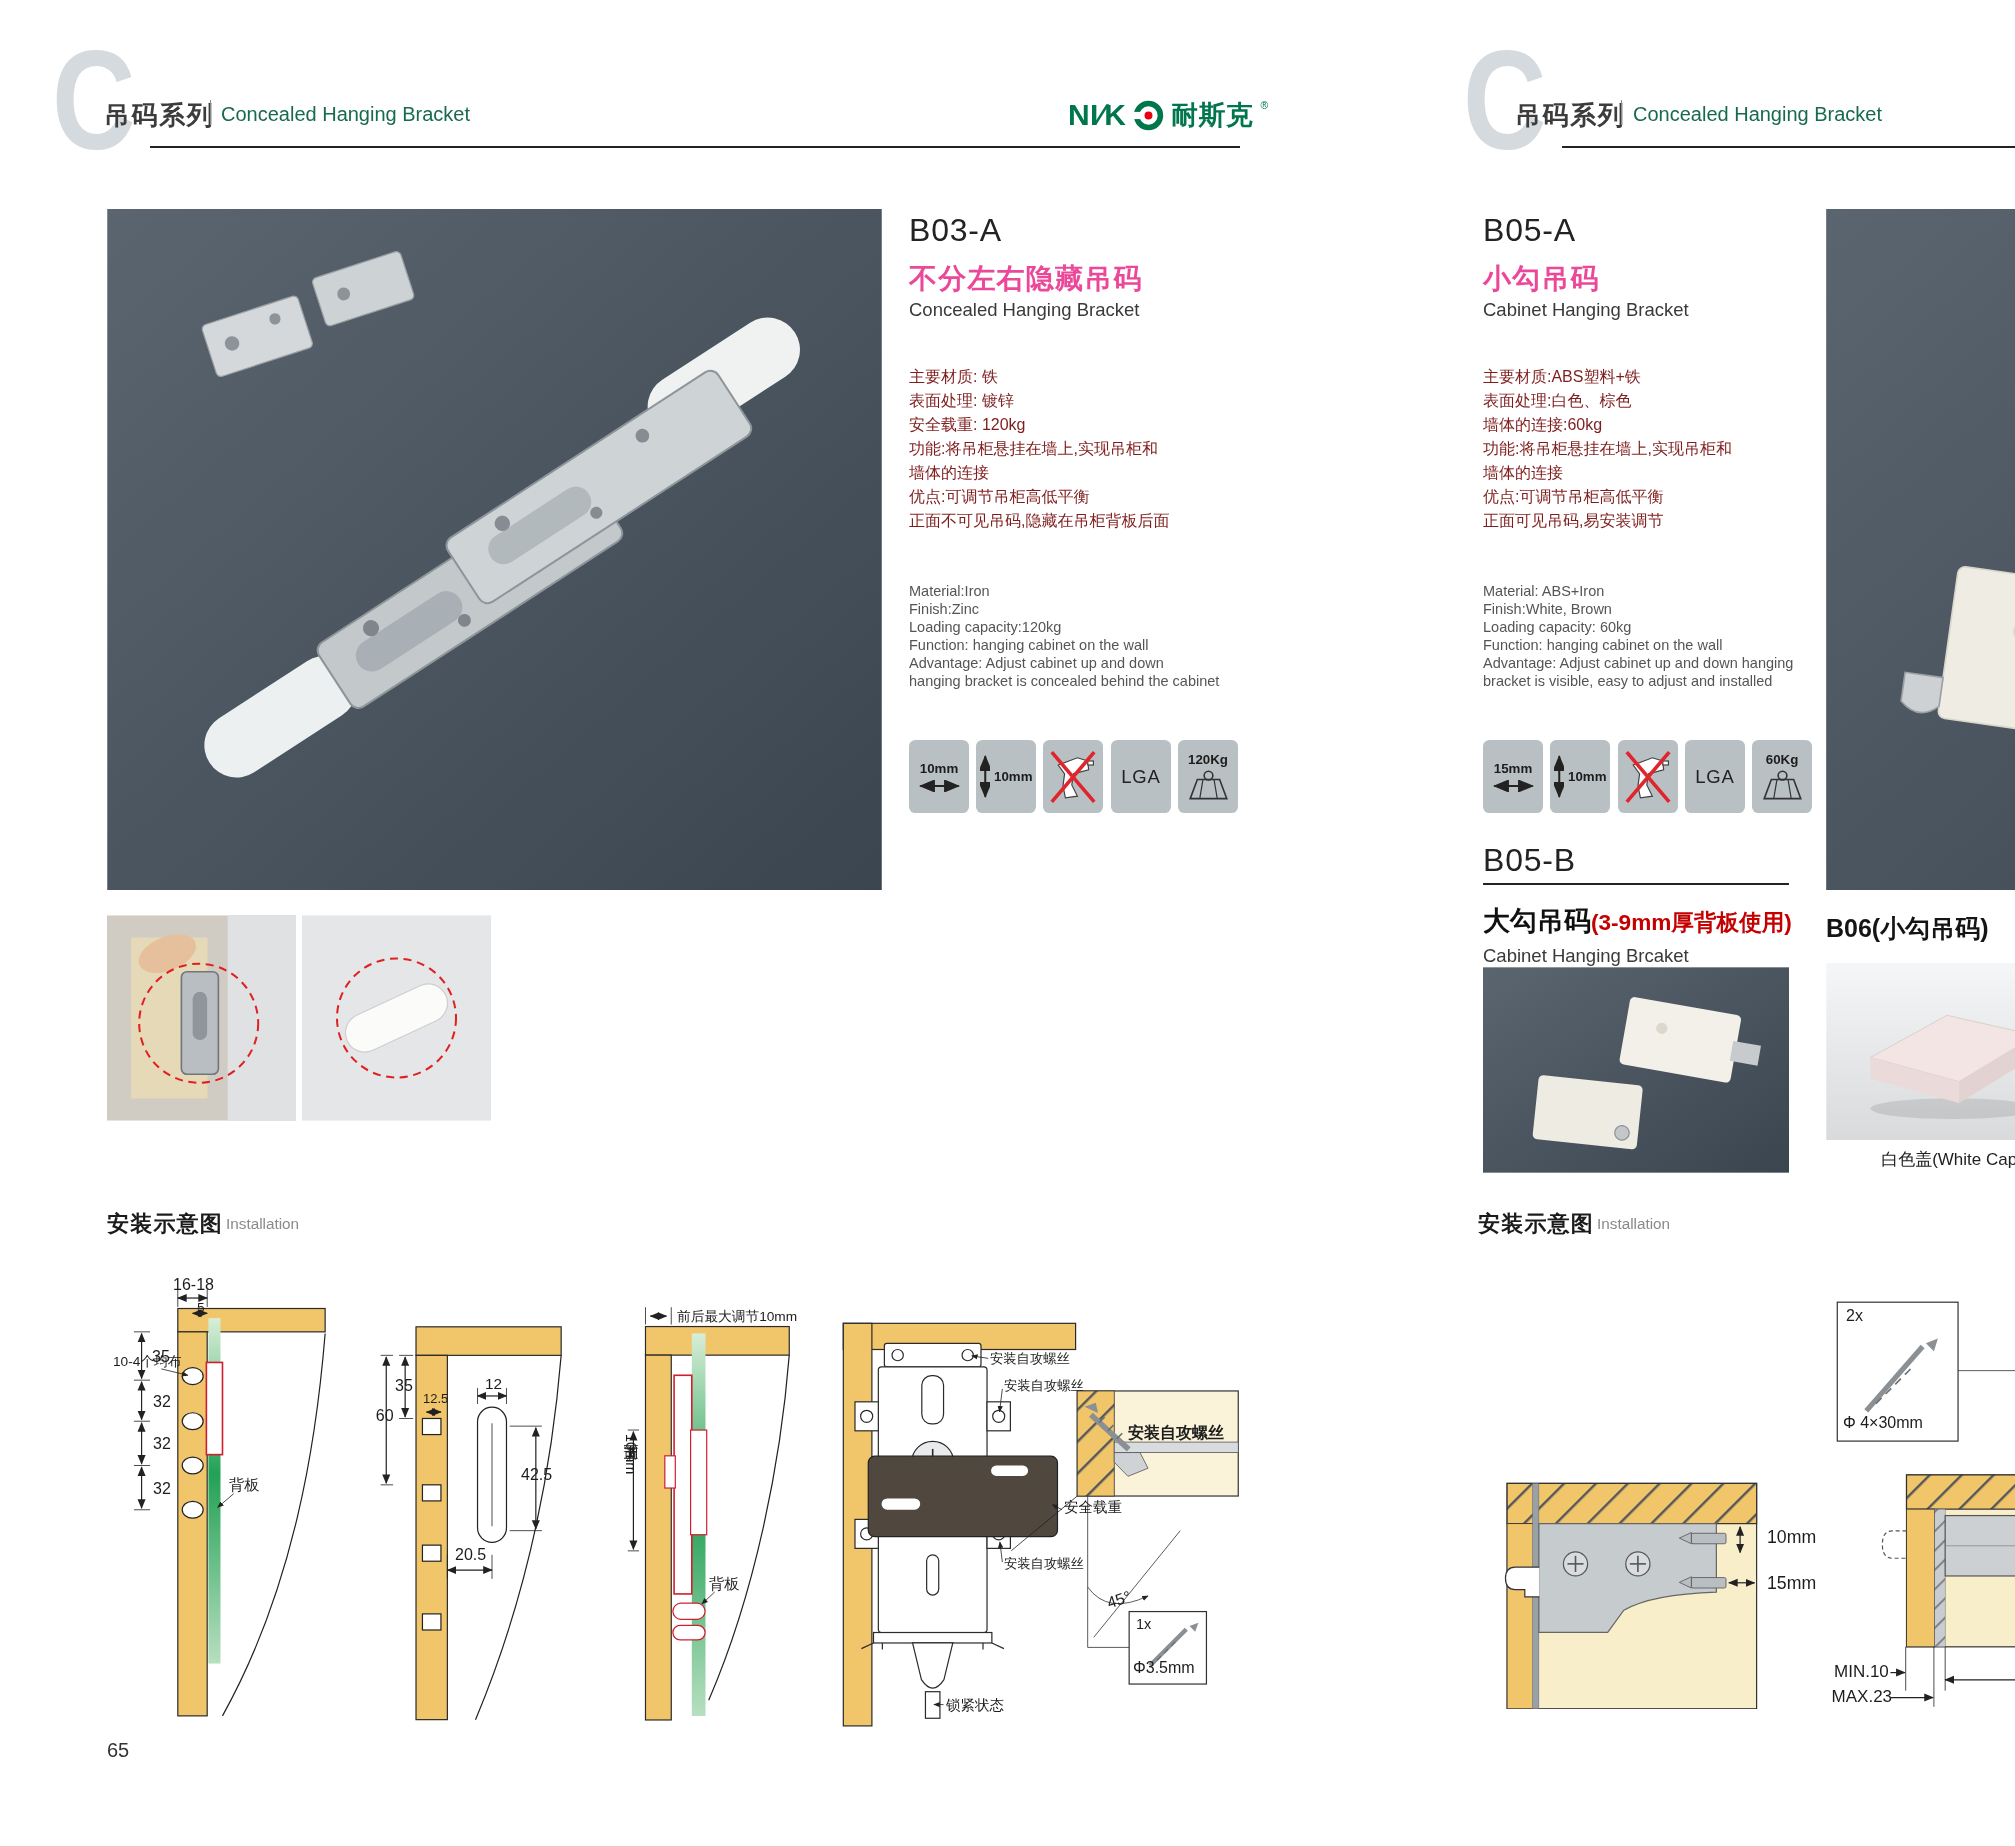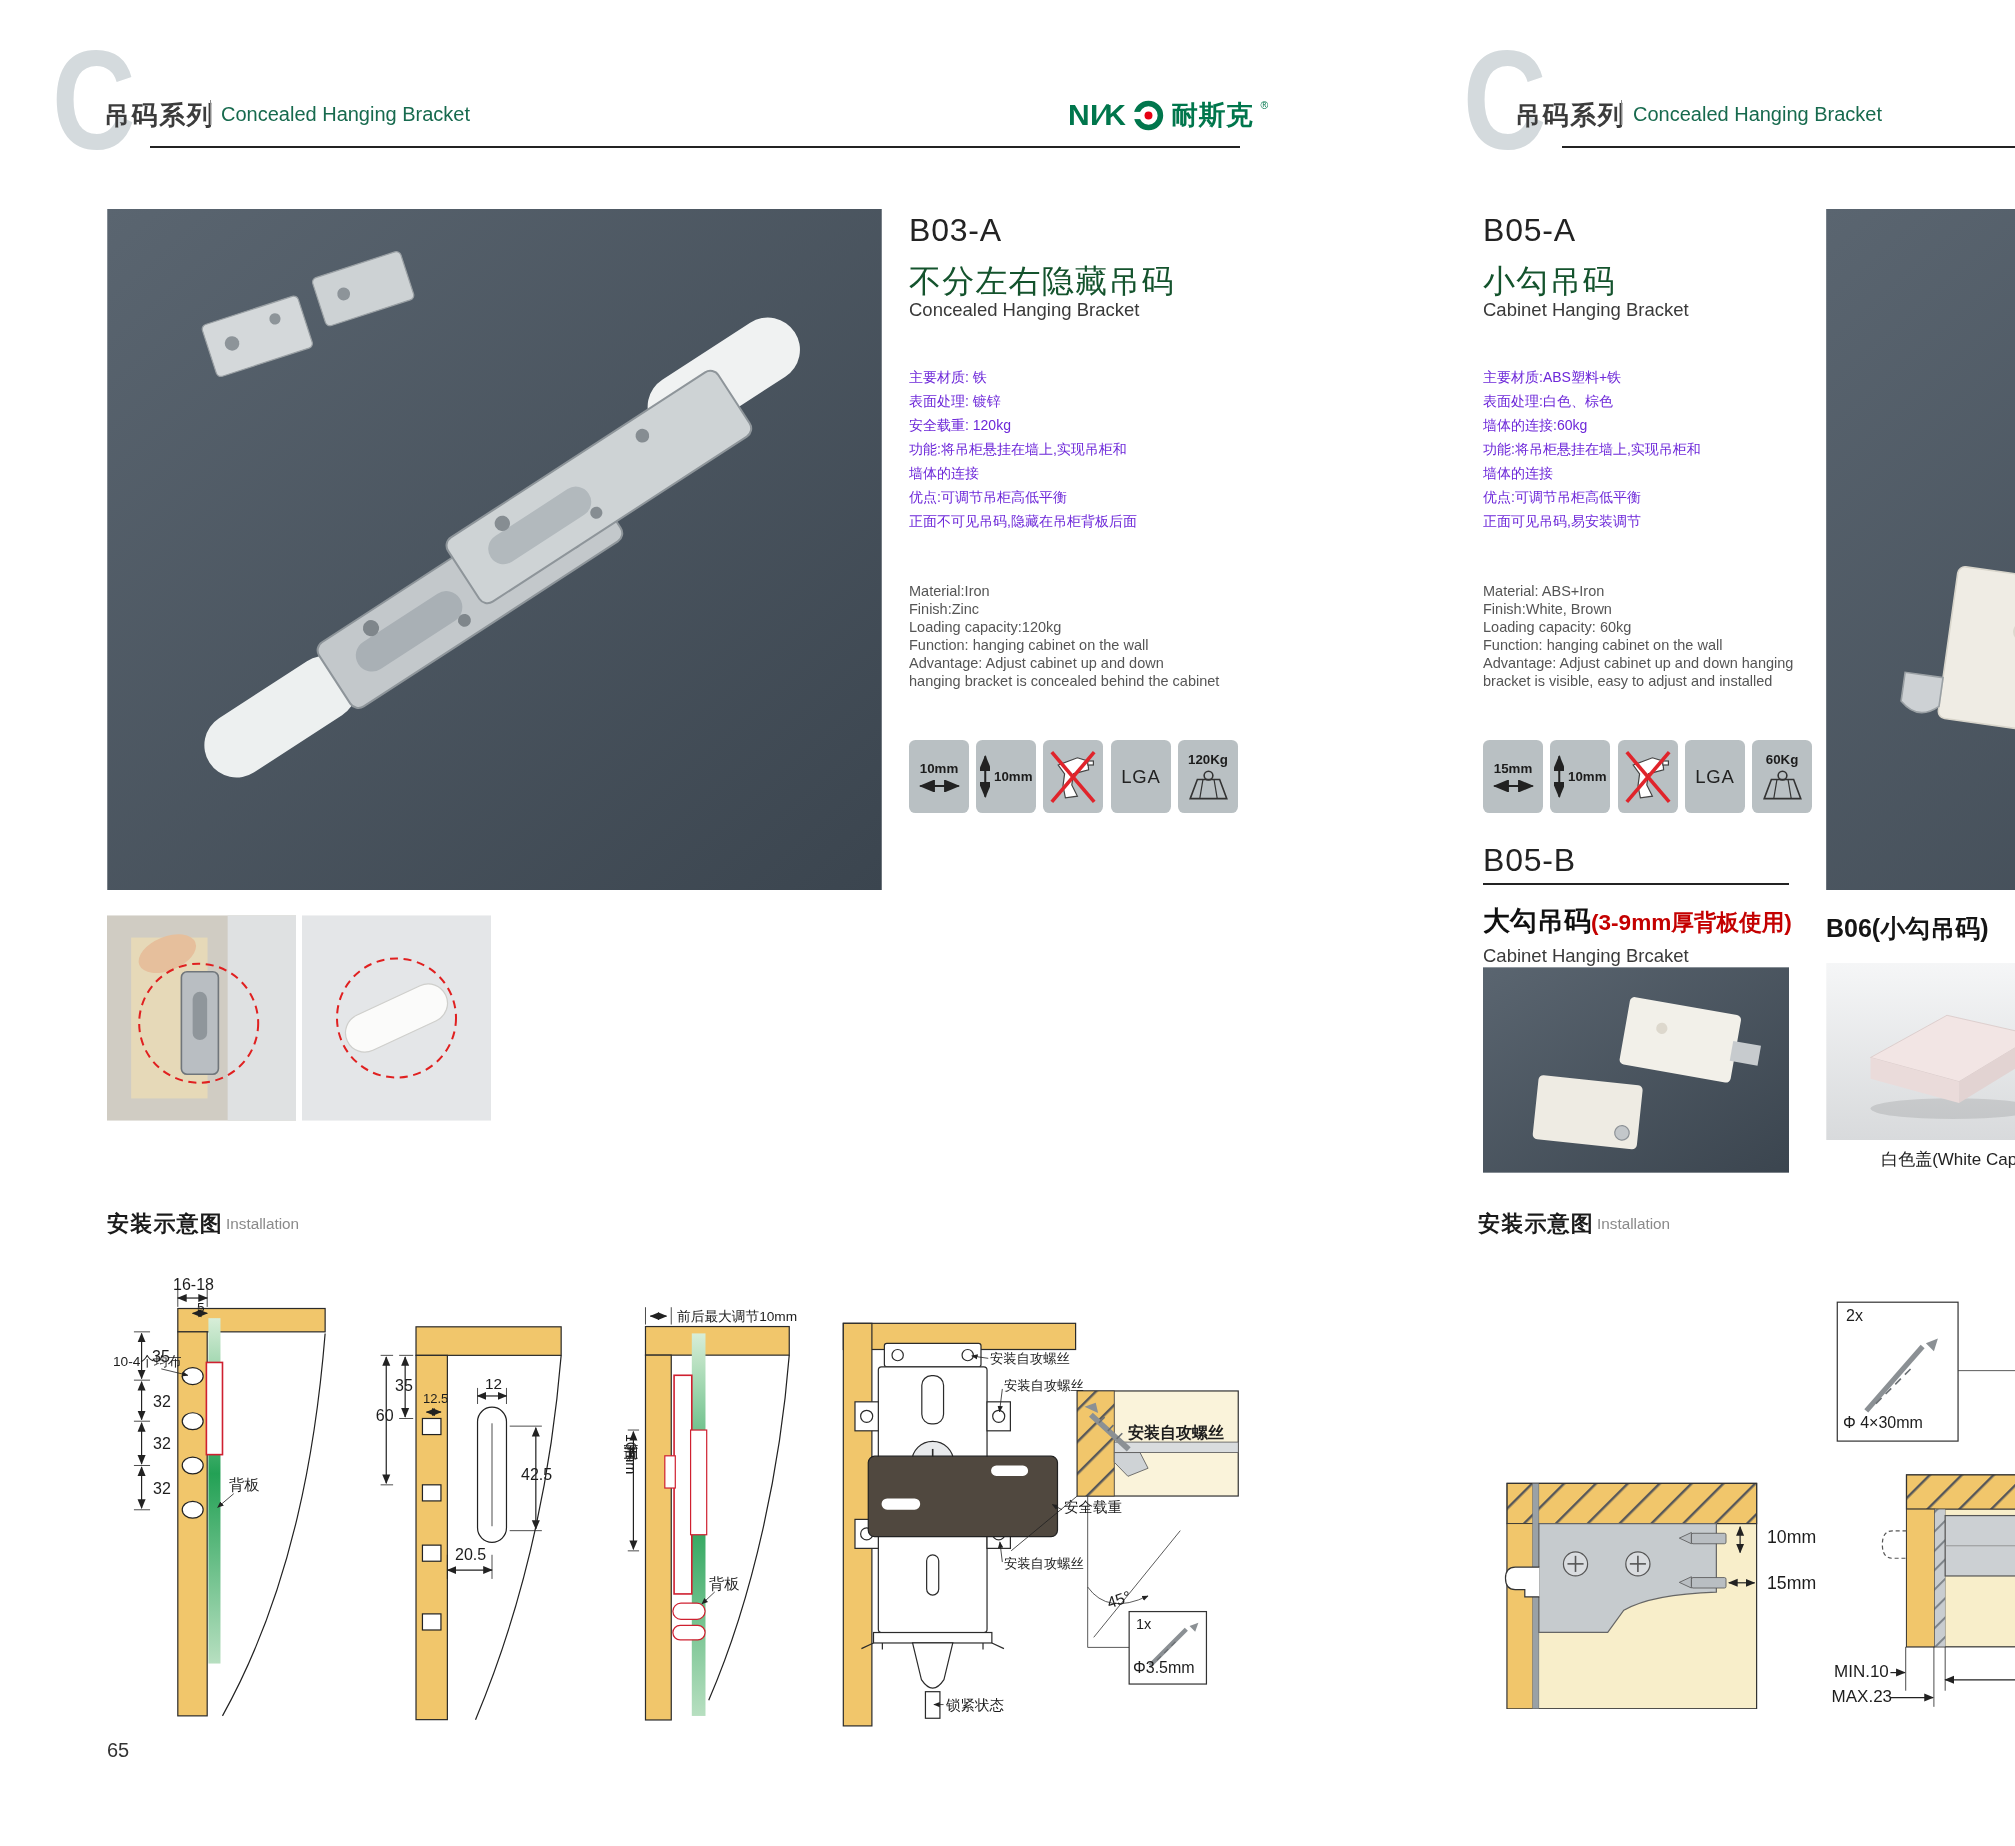--- a/index.html
+++ b/index.html
@@ -11,23 +11,23 @@
   .rule{position:absolute;background:#232323}
   .c-letter{position:absolute;font-weight:bold;color:#d4dadd;font-size:141px;line-height:141px;transform:scaleX(.82);transform-origin:left top}
   .series-cn{position:absolute;font-size:26px;font-weight:bold;color:#3c3c3c;letter-spacing:1.6px}
   .series-en{position:absolute;font-size:20px;color:#176a4e}
   .vbar{position:absolute;width:1.2px;background:#8a8a8a}
   .brand{position:absolute;display:flex;align-items:center;gap:7px}
   .brand .lat{font-size:30px;font-weight:900;color:#00764c;letter-spacing:0.4px}
   .brand .cnb{font-size:26.6px;font-weight:900;color:#00764c;letter-spacing:0.8px}
   .brand .reg{font-size:10.5px;color:#00764c;align-self:flex-start;margin-top:1.6px}
   .code{position:absolute;font-size:32px;color:#232323;letter-spacing:0.8px}
-  .name-cn{position:absolute;font-size:32px;font-weight:normal;color:#14532d;letter-spacing:1.2px}
+  .name-cn{position:absolute;font-size:28px;font-weight:bold;color:#ec4899;letter-spacing:1.2px}
   .name-en{position:absolute;font-size:18.5px;color:#3a3a3a}
-  .spec-cn div{font-size:14px;line-height:24px;color:#6d28d9;white-space:nowrap}
+  .spec-cn div{font-size:16px;line-height:24px;color:#7f1d1d;white-space:nowrap}
   .spec-en div{font-size:14.5px;line-height:18px;color:#555;white-space:nowrap}
   .tile{position:absolute;width:60px;height:73px;background:#b9c0c3;border-radius:6.4px;
         display:flex;align-items:center;justify-content:center;flex-direction:column;gap:3.2px}
   .tile .t-lbl{font-size:13.3px;font-weight:bold;color:#1c1c1c}
   .inst-cn{position:absolute;font-size:22px;font-weight:bold;color:#1b1b1b;letter-spacing:1.2px}
   .inst-en{position:absolute;font-size:15.3px;color:#8a8a8a}
   .pageno{position:absolute;font-size:20px;color:#333}
   .diag{position:absolute}
   .note-red{color:#c40000}
   .vert{writing-mode:vertical-rl}

